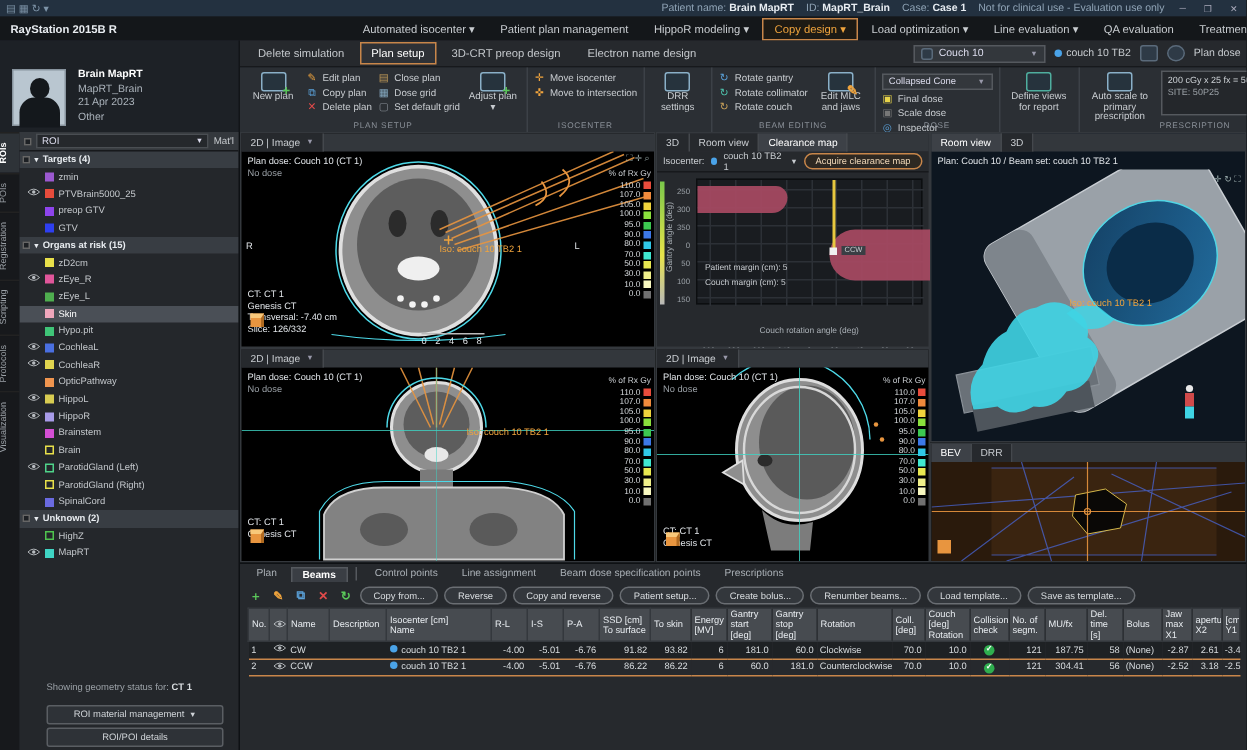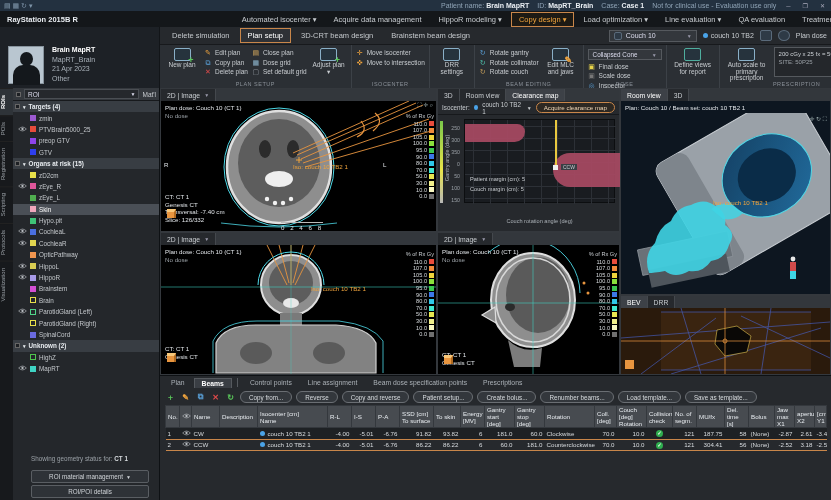--- a/index.html
+++ b/index.html
@@ -145,37 +145,37 @@
       <span class="winbtn">❐</span>
       <span class="winbtn">✕</span>
     </span>
   </div>
 
   <div class="abs menubar">
     <span class="logo"></span>
     <span class="brand">RayStation 2015B R</span>
     <span class="mtabs" id="menu-tabs">
         <span class="mtab">Automated isocenter ▾</span>
-        <span class="mtab">Acquire data management</span>
+        <span class="mtab">Patient plan management</span>
         <span class="mtab">HippoR modeling ▾</span>
         <span class="mtab active">Copy design ▾</span>
         <span class="mtab">Load optimization ▾</span>
         <span class="mtab">Line evaluation ▾</span>
         <span class="mtab">QA evaluation</span>
         <span class="mtab">Treatment delivery ▾</span>
       </span>
 
   </div>
 
   <div class="abs wsbar">
     <span id="ws-tabs" style="display:flex;gap:2px">
         <span class="wstab">Delete simulation</span>
         <span class="wstab active">Plan setup</span>
-        <span class="wstab">3D-CRT beam design</span>
-        <span class="wstab">Brainstem beam design</span>
+        <span class="wstab">3D-CRT preop design</span>
+        <span class="wstab">Electron name design</span>
       </span>
     <span class="ws-right">
       <span class="combo">
         <span class="sqicon" style="width:8px;height:8px"></span>
         <span>Couch 10</span>
           <span class="car">▼</span>
         </span>
       <span class="row" style="gap:3px">
         <span class="dot"></span>
         <span>couch 10 TB2</span>

